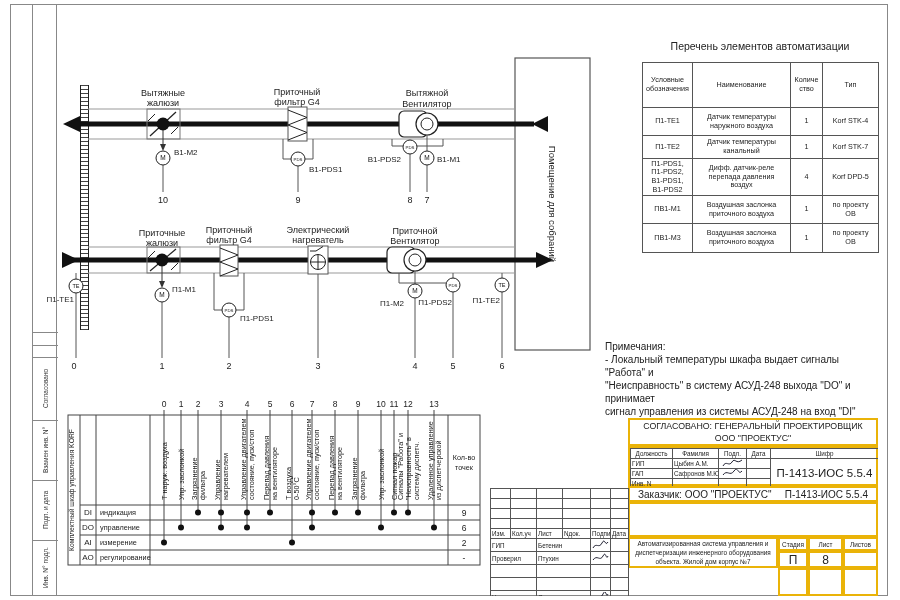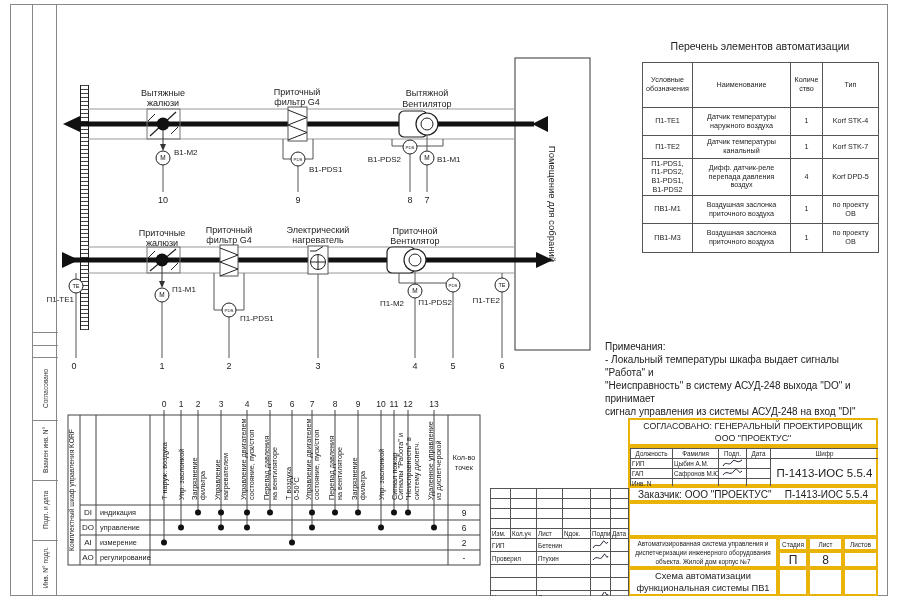--- a/index.html
+++ b/index.html
@@ -489,24 +489,20 @@
       <div>объекта. Жилой дом корпус №7</div>
     </div>
     <div class="abs" style="left:293px;top:119px;width:100px;height:31px;">
       <div class="tb ctr" style="left:0;top:0;width:30px;height:14px;font-size:6.4px;">Стадия</div>
       <div class="tb ctr" style="left:30px;top:0;width:35px;height:14px;font-size:6.4px;">Лист</div>
       <div class="tb ctr" style="left:65px;top:0;width:35px;height:14px;font-size:6.4px;">Листов</div>
       <div class="tb ctr" style="left:0;top:14px;width:30px;height:17px;font-size:12px;">П</div>
       <div class="tb ctr" style="left:30px;top:14px;width:35px;height:17px;font-size:12px;">8</div>
       <div class="tb ctr" style="left:65px;top:14px;width:35px;height:17px;font-size:12px;"></div>
     </div>
-    <div class="tb ctr" style="left:143px;top:150px;width:150px;height:28px;font-size:9.3px;line-height:12px;">
-      <div>Схема автоматизации</div>
-      <div>функциональная системы ПВ1</div>
-    </div>
     <div class="abs" style="left:293px;top:150px;width:100px;height:28px;">
       <div class="tb" style="left:0;top:0;width:30px;height:28px;"></div>
       <div class="tb" style="left:30px;top:0;width:35px;height:28px;"></div>
       <div class="tb" style="left:65px;top:0;width:35px;height:28px;"></div>
     </div>
 
     <div class="abs" style="left:5px;top:70px;width:138px;height:110px;">
       <table style="width:138px;">
         <colgroup>
             <col style="width:20px">

